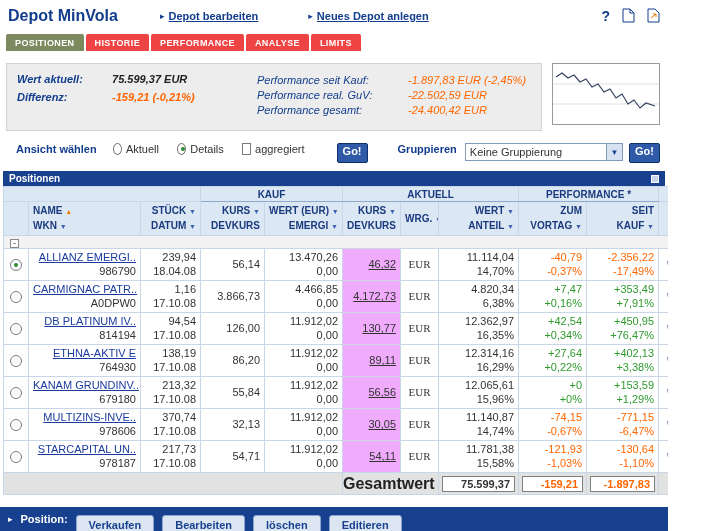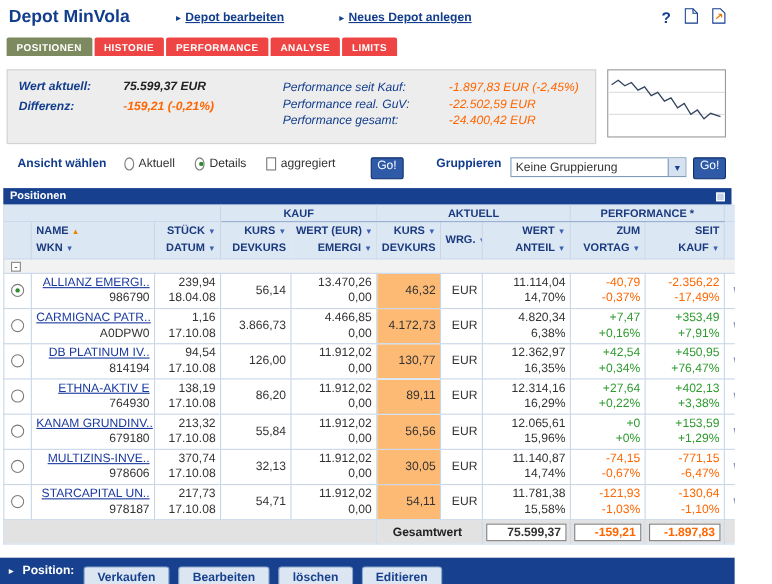--- a/index.html
+++ b/index.html
@@ -36,21 +36,21 @@
   .neg { color: #ff6600 !important; }
   .pos { color: #2e9a2e !important; }
   .chartbox { width: 108px; height: 62px; border: 1px solid #999; background: #fff; margin-right: 2px; }
   
   .controls { display: flex; margin: 12px 8px 0 16px; height: 20px; }
   .ctl-label { color: #123d8d; font-weight: bold; margin-right: 16px; white-space: nowrap; }
   .radio { display: inline-block; width: 12px; height: 12px; border: 1px solid #7b7b7b; border-radius: 50%; background: #fff; position: relative; vertical-align: -2px; cursor: pointer; }
   .radio[data-checked="true"]::after { content: ""; position: absolute; left: 3px; top: 3px; width: 4px; height: 4px; border-radius: 50%; background: #2f8a2f; }
   .rlabel { margin: 0 18px 0 4px; cursor: default; }
   .checkbox { display: inline-block; width: 12px; height: 12px; border: 1px solid #7b7b7b; background: #fff; vertical-align: -2px; cursor: pointer; }
-  .go { background: #2e5aa8; color: #fff; font-weight: normal; font-size: 11px; border: 1px solid #10306b; border-radius: 2px; padding: 1px 5px 2px; cursor: pointer; margin-left: 14px; }
+  .go { background: #2e5aa8; color: #fff; font-weight: bold; font-size: 11px; border: 1px solid #10306b; border-radius: 2px; padding: 1px 5px 2px; cursor: pointer; margin-left: 14px; }
   .grp-label { color: #123d8d; font-weight: bold; margin: 0 8px 0 30px; white-space: nowrap; }
   .select { display: inline-flex; align-items: center; border: 1px solid #7f9db9; background: #fff; height: 18px; width: 218px; cursor: pointer; }
   .select .txt { flex: 1; padding: 0 4px; white-space: nowrap; overflow: hidden; }
   .select .btn { width: 16px; align-self: stretch; background: #d6e2f2; border-left: 1px solid #7f9db9; color: #17418e; font-size: 8px; display: flex; align-items: center; justify-content: center; }
   
   .tablewrap { margin: 8px 3px 0; }
   .paneltitle { background: #17418e; color: #fff; font-size: 10px; font-weight: bold; padding: 2px 6px; display: flex; align-items: center; }
   .panelbox { margin-left: auto; width: 8px; height: 8px; border: 1px solid #fff; background: #c7d4e8; cursor: pointer; }
   table.postable { width: 100%; border-collapse: collapse; table-layout: fixed; font-size: 11px; border: 1px solid #8fa9cc; }
   .postable td { border: 1px solid #c9d6e8; padding: 0; overflow: hidden; }
@@ -62,33 +62,33 @@
   .grow td.gcell { border-bottom: 1px solid #8fa9cc; }
   .hrow td { background: #dce7f4; vertical-align: top; height: 34px; }
   .hl1, .hl2 { height: 15px; line-height: 15px; padding: 1px 4px 0; text-align: right; font-size: 10px; font-weight: bold; color: #1a3a7e; white-space: nowrap; }
   .hleft { text-align: left; }
   .hcenter { text-align: center; padding-top: 9px !important; }
   .arr { color: #3a62b0; font-size: 7px; cursor: pointer; }
   .arr.asc { color: #f08000; }
   .collapserow td { background: #f2f2f2; height: 13px; }
   .minusbox { display: inline-block; width: 9px; height: 9px; line-height: 7px; margin: 1px 0 0 6px; border: 1px solid #888; background: #fff; color: #333; font-size: 9px; text-align: center; cursor: pointer; }
   .prow td { background: #fff; vertical-align: top; height: 32px; }
-  .prow td.hl { background: #fdba74; }
+  .prow td.hl { background: #f0abfc; text-decoration: underline; }
   .l1, .l2 { height: 15px; line-height: 15px; padding: 0 4px; text-align: right; white-space: nowrap; }
   .l1 { padding-top: 1px; }
   .single { height: 30px; line-height: 30px; padding: 0 4px; text-align: right; white-space: nowrap; }
   .c-namecell .l1, .c-namecell .l2 { text-align: right; }
   .namelink { color: #1a3a9e; text-decoration: underline; cursor: pointer; }
   .wkn { color: #333; }
-  .wrgcell { text-align: right; }
+  .wrgcell { text-align: center; font-family: Liberation Serif, serif; }
   .radiocell { text-align: center; vertical-align: middle !important; }
   .basketcell { text-align: center; vertical-align: middle !important; }
   .basket { cursor: pointer; display: inline-block; }
   .frow td { background: #e2e2e2; height: 22px; vertical-align: middle; }
-  .flabel { text-align: center; font-weight: bold; color: #222; padding-right: 4px !important; font-size: 11px; }
+  .flabel { text-align: left; font-weight: bold; color: #222; padding-right: 4px !important; font-size: 16px; }
   .fbox { margin: 2px 3px; border: 1px solid #7f7f7f; background: #fff; padding: 1px 4px; text-align: right; font-weight: bold; white-space: nowrap; }
   
   .actionbar { position: absolute; left: 0; right: 0; bottom: 0; height: 24px; background: #17418e; display: flex; align-items: center; padding-left: 8px; gap: 8px; }
   .abar-arrow { color: #fff; font-size: 9px; }
   .abar-label { color: #fff; font-weight: bold; }
   .abtn { background: #dce6f2; border: 1px solid #8aa6cc; border-radius: 3px 3px 0 0; color: #17418e; font-weight: bold; font-size: 11px; padding: 3px 12px 8px; transform: translateY(8px); cursor: pointer; white-space: nowrap; }
 </style>
 </head>
 <body>
 

